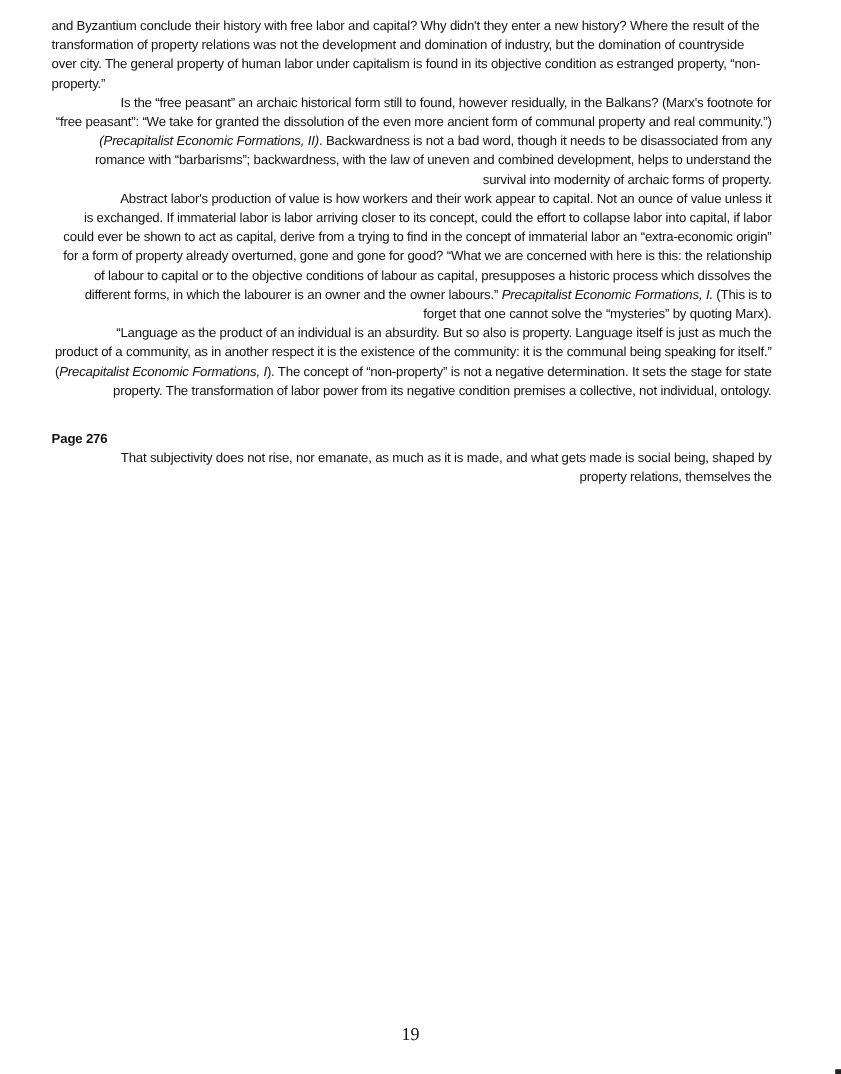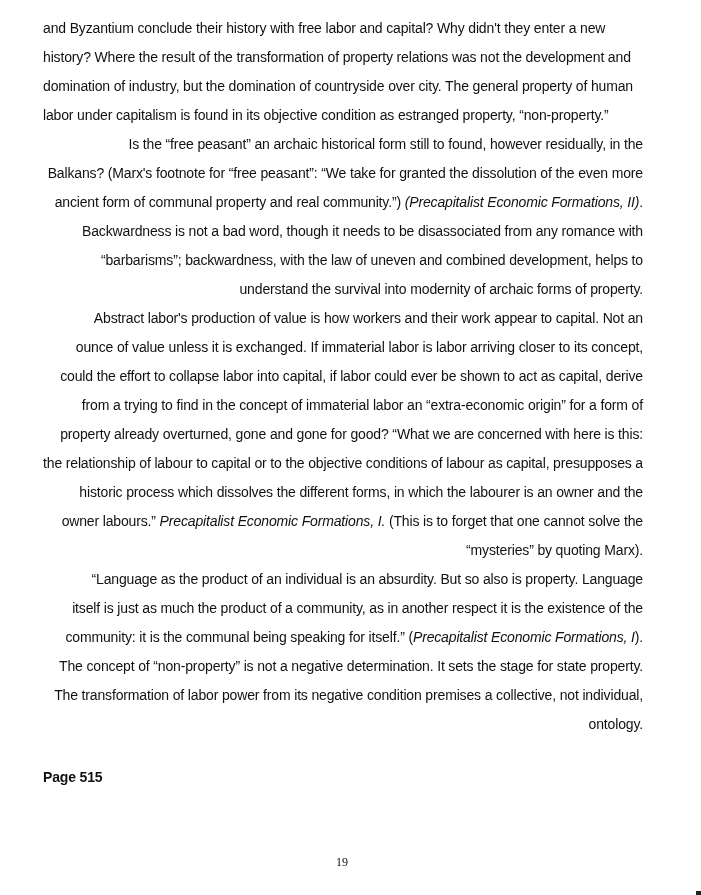--- a/index.html
+++ b/index.html
@@ -13,22 +13,22 @@
       position: relative;
       overflow: hidden;
       color: #111111;
     }
     .page {
       position: absolute;
       left: 43px;
       top: 14px;
       width: 600px;
       font-family: "Liberation Sans", sans-serif;
-      font-size: 14px;
-      line-height: 29px;
+      font-size: 11px;
+      line-height: 16px;
       letter-spacing: -0.15px;
     }
     .page p {
       margin: 0;
     }
     .indent {
       text-indent: 47px;
       text-align: right;
     }
     .gap {
@@ -40,21 +40,21 @@
     em {
       font-style: italic;
     }
     .page-number {
       position: absolute;
       left: 0;
       width: 684px;
       top: 855px;
       text-align: center;
       font-family: "Liberation Serif", serif;
-      font-size: 12px;
+      font-size: 15px;
       color: #111111;
     }
     .corner-mark {
       position: absolute;
       right: 0;
       bottom: 0;
       width: 5px;
       height: 4px;
       background: #222;
     }
@@ -69,17 +69,20 @@
   <p class="indent">
     <span>Is the “free peasant” an archaic historical form still to found, however residually, in the Balkans? (Marx's footnote for “free peasant”: “We take for granted the dissolution of the even more ancient form of communal property and real community.”) </span><em>(Precapitalist Economic Formations, II)</em><span>. Backwardness is not a bad word, though it needs to be disassociated from any romance with “barbarisms”; backwardness, with the law of uneven and combined development, helps to understand the survival into modernity of archaic forms of property.</span>
   </p>
   <p class="indent">
     <span>Abstract labor's production of value is how workers and their work appear to capital. Not an ounce of value unless it is exchanged. If immaterial labor is labor arriving closer to its concept, could the effort to collapse labor into capital, if labor could ever be shown to act as capital, derive from a trying to find in the concept of immaterial labor an “extra-economic origin” for a form of property already overturned, gone and gone for good? “What we are concerned with here is this: the relationship of labour to capital or to the objective conditions of labour as capital, presupposes a historic process which dissolves the different forms, in which the labourer is an owner and the owner labours.” </span><em>Precapitalist Economic Formations, I.</em><span> (This is to forget that one cannot solve the “mysteries” by quoting Marx).</span>
   </p>
   <p class="indent">
     <span>“Language as the product of an individual is an absurdity. But so also is property. Language itself is just as much the product of a community, as in another respect it is the existence of the community: it is the communal being speaking for itself.” (</span><em>Precapitalist Economic Formations, I</em><span>). The concept of “non-property” is not a negative determination. It sets the stage for state property. The transformation of labor power from its negative condition premises a collective, not individual, ontology.</span>
   </p>
   <div class="gap"></div>
-  <p class="page-heading">Page 515</p>
+  <p class="page-heading">Page 276</p>
+  <p class="indent">
+    <span>That subjectivity does not rise, nor emanate, as much as it is made, and what gets made is social being, shaped by property relations, themselves the</span>
+  </p>
 </div>
 
 <div class="page-number">19</div>
 <div class="corner-mark"></div>
 
 </body></html>

